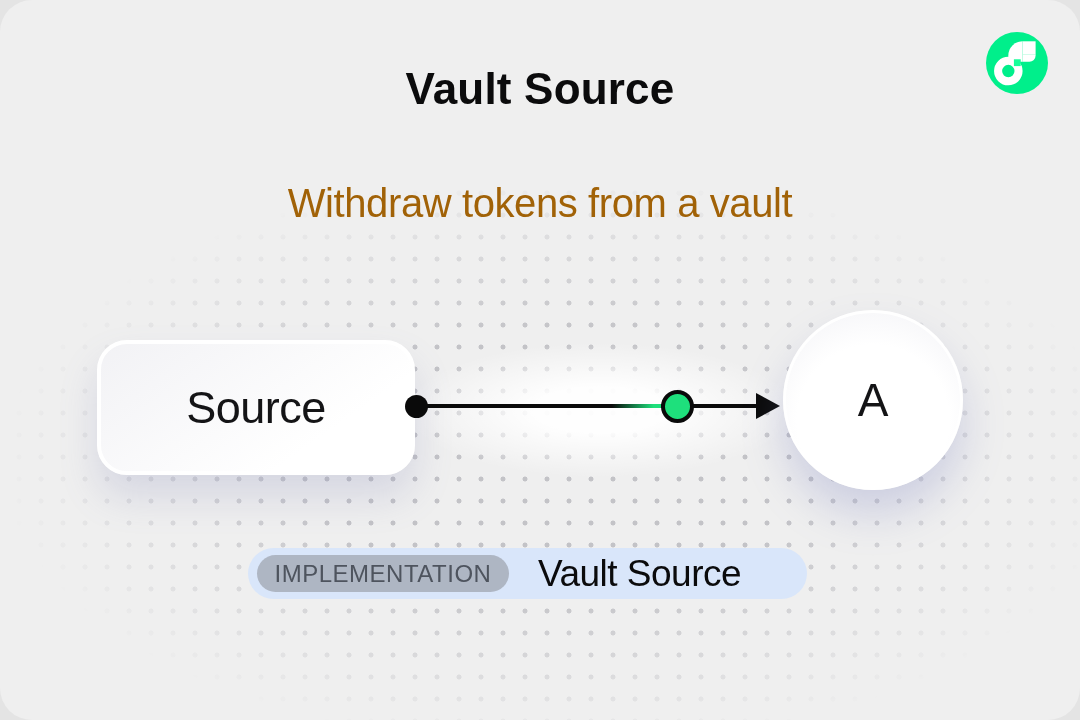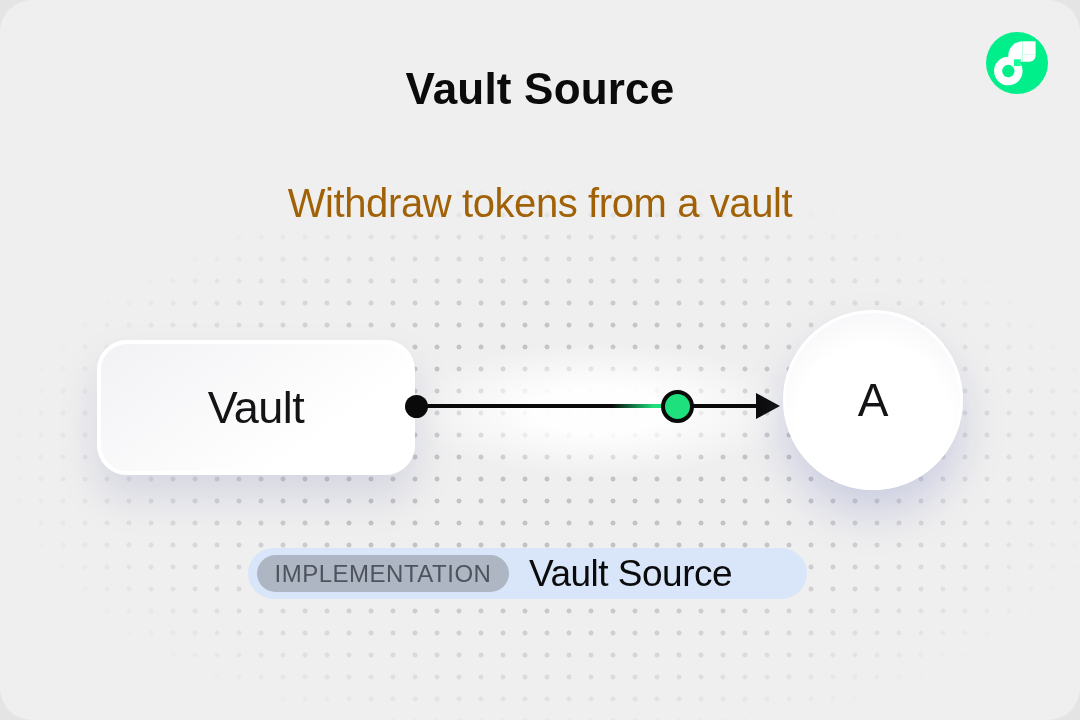--- a/index.html
+++ b/index.html
@@ -71,21 +71,21 @@
   }
   .edge-arrowhead{
     position:absolute;left:756px;top:393px;width:0;height:0;
     border-top:13px solid transparent;border-bottom:13px solid transparent;
     border-left:24px solid var(--line-color,#0a0a0a);
   }
   
   .badge{
     position:absolute;left:248px;top:548px;width:559px;height:51px;border-radius:26px;
     background:var(--badge-bg,#d9e6fa);
-    display:flex;align-items:center;box-sizing:border-box;padding-left:9px;gap:20px;
+    display:flex;align-items:center;box-sizing:border-box;padding-left:9px;gap:29px;
   }
   .badge-tag{
     width:252px;height:37px;border-radius:19px;background:var(--tag-bg,#aeb6c3);
     display:flex;align-items:center;justify-content:center;
     font-size:24px;font-weight:400;color:#4e545e;letter-spacing:0.5px;
   }
   .badge-label{font-size:37px;font-weight:400;color:#0b0b0c;letter-spacing:-0.5px;}
 </style>
 </head>
 <body>
@@ -101,21 +101,21 @@
     <path class="logo-glyph" d="M59,15 A23,23 0 0 0 36,38 L36,48 L59,48 Z"></path>
     <path class="logo-glyph" d="M59,36 L80,36 L80,38 A10,10 0 0 1 70,48 L59,48 Z"></path>
     <rect class="logo-glyph" x="59" y="15" width="21" height="21"></rect>
     <rect class="logo-notch" x="45" y="44" width="11" height="11"></rect>
   </svg>
 
   <div class="title">Vault Source</div>
   <div class="subtitle">Withdraw tokens from a vault</div>
 
   <div class="node-vault">
-    <span class="label">Vault</span>
+    <span class="label">Source</span>
   </div>
 
   <div class="edge-start-dot"></div>
   <div class="edge-line"></div>
   <div class="edge-line-green"></div>
   <div class="edge-marker"></div>
   <div class="edge-arrowhead"></div>
 
   <div class="node-target">
     <span class="label">A</span>

